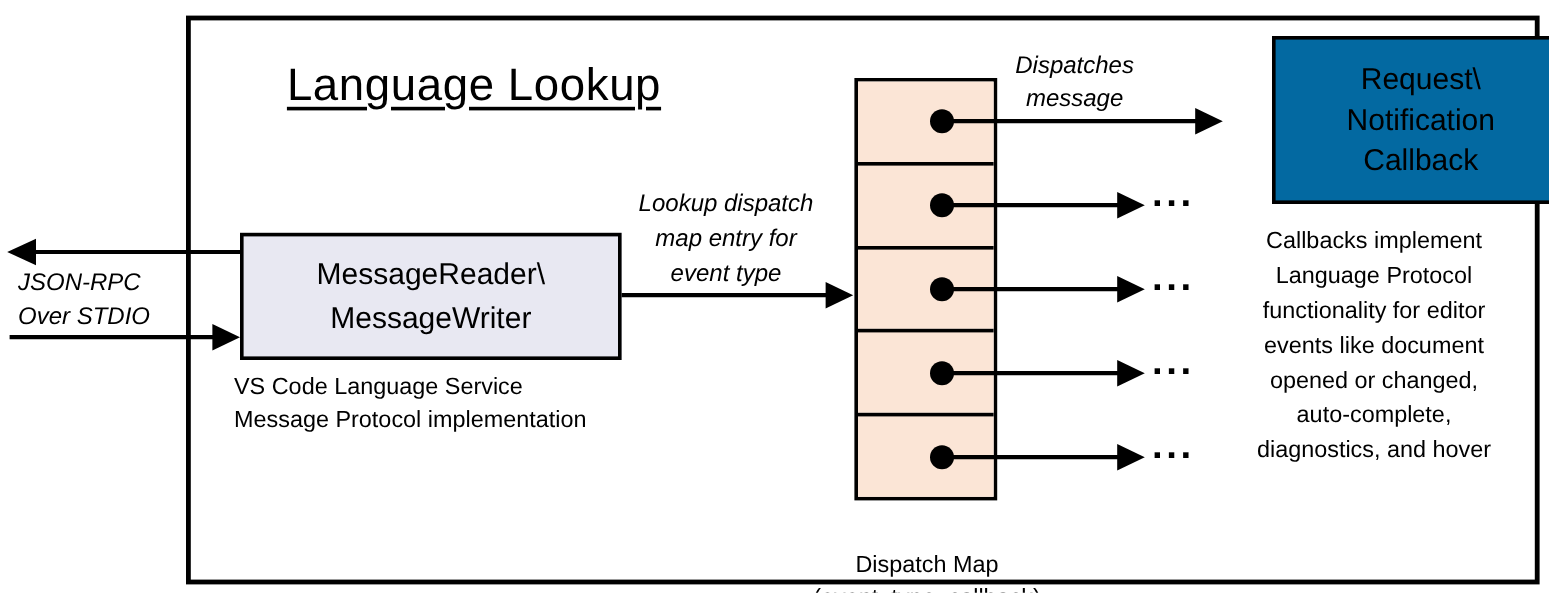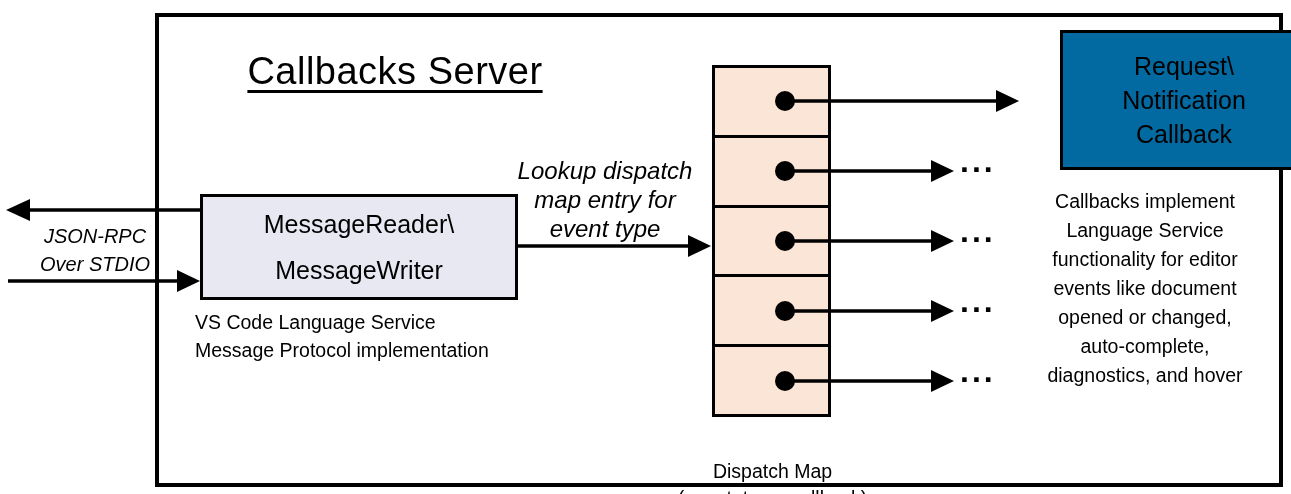--- a/index.html
+++ b/index.html
@@ -24,37 +24,37 @@
     position: absolute; left: 195px; top: 50px; width: 400px;
     font-size: 38px; text-align: center;
     text-decoration: underline;
     text-decoration-thickness: 3px;
     text-underline-offset: 6px;
     letter-spacing: 0.5px;
   }
 
   .io-label {
     position: absolute; left: 15px; top: 222px; width: 160px;
-    font-size: 20px; font-style: italic; text-align: center; line-height: 28px;
+    font-size: 20px; font-style: italic; text-align: left; line-height: 28px;
   }
 
   .msg-box {
     position: absolute; left: 200px; top: 194px; width: 318px; height: 106px;
     border: 3px solid #000;
     display: flex; align-items: center; justify-content: center;
-    font-size: 25px; text-align: center; line-height: 46px;
+    font-size: 25px; text-align: center; line-height: 36px;
   }
   .msg-caption {
     position: absolute; left: 195px; top: 308px; width: 360px;
     font-size: 19.5px; text-align: left; line-height: 28px;
   }
 
   .lookup-label {
     position: absolute; left: 505px; top: 156px; width: 200px;
-    font-size: 24px; font-style: italic; text-align: center; line-height: 29px;
+    font-size: 20px; font-style: italic; text-align: center; line-height: 29px;
   }
 
   .dispatch-map {
     position: absolute; left: 712px; top: 65px; width: 119px; height: 352px;
     border: 3px solid #000;
     display: flex; flex-direction: column;
   }
   .map-cell { flex: 1; }
   .map-cell + .map-cell { border-top: 3px solid #000; }
 
@@ -97,21 +97,21 @@
   svg.connectors line { stroke: var(--line, #000); stroke-width: 3.5; }
   svg.connectors polygon, svg.connectors circle { fill: var(--line, #000); stroke: none; }
 </style>
 </head>
 <body style="--line: #000000;">
 
 <div class="stage">
 
   <div class="outer-box"></div>
 
-  <div class="diagram-title">Callbacks Server</div>
+  <div class="diagram-title">Language Lookup</div>
 
   <div class="io-label pre">JSON-RPC
 Over STDIO</div>
 
   <div class="msg-box pre" style="background-color: rgb(232, 232, 242);">MessageReader\
 MessageWriter</div>
   <div class="msg-caption pre">VS Code Language Service
 Message Protocol implementation</div>
 
   <div class="lookup-label pre">Lookup dispatch
@@ -121,27 +121,29 @@
   <div class="dispatch-map">
       <div class="map-cell" style="background-color: rgb(251, 229, 214);"></div>
       <div class="map-cell" style="background-color: rgb(251, 229, 214);"></div>
       <div class="map-cell" style="background-color: rgb(251, 229, 214);"></div>
       <div class="map-cell" style="background-color: rgb(251, 229, 214);"></div>
       <div class="map-cell" style="background-color: rgb(251, 229, 214);"></div>
     </div>
   <div class="map-caption pre">Dispatch Map
 (event_type, callback)</div>
 
+  <div class="dispatches-label pre">Dispatches
+message</div>
 
   <div class="callback-box pre" style="background-color: #0369a1; margin-left: 40px;">Request\
 Notification
 Callback</div>
 
   <div class="callbacks-note pre">Callbacks implement
-Language Service
+Language Protocol
 functionality for editor
 events like document
 opened or changed,
 auto-complete,
 diagnostics, and hover</div>
 
   <div class="more-label more-1">...</div>
   <div class="more-label more-2">...</div>
   <div class="more-label more-3">...</div>
   <div class="more-label more-4">...</div>

